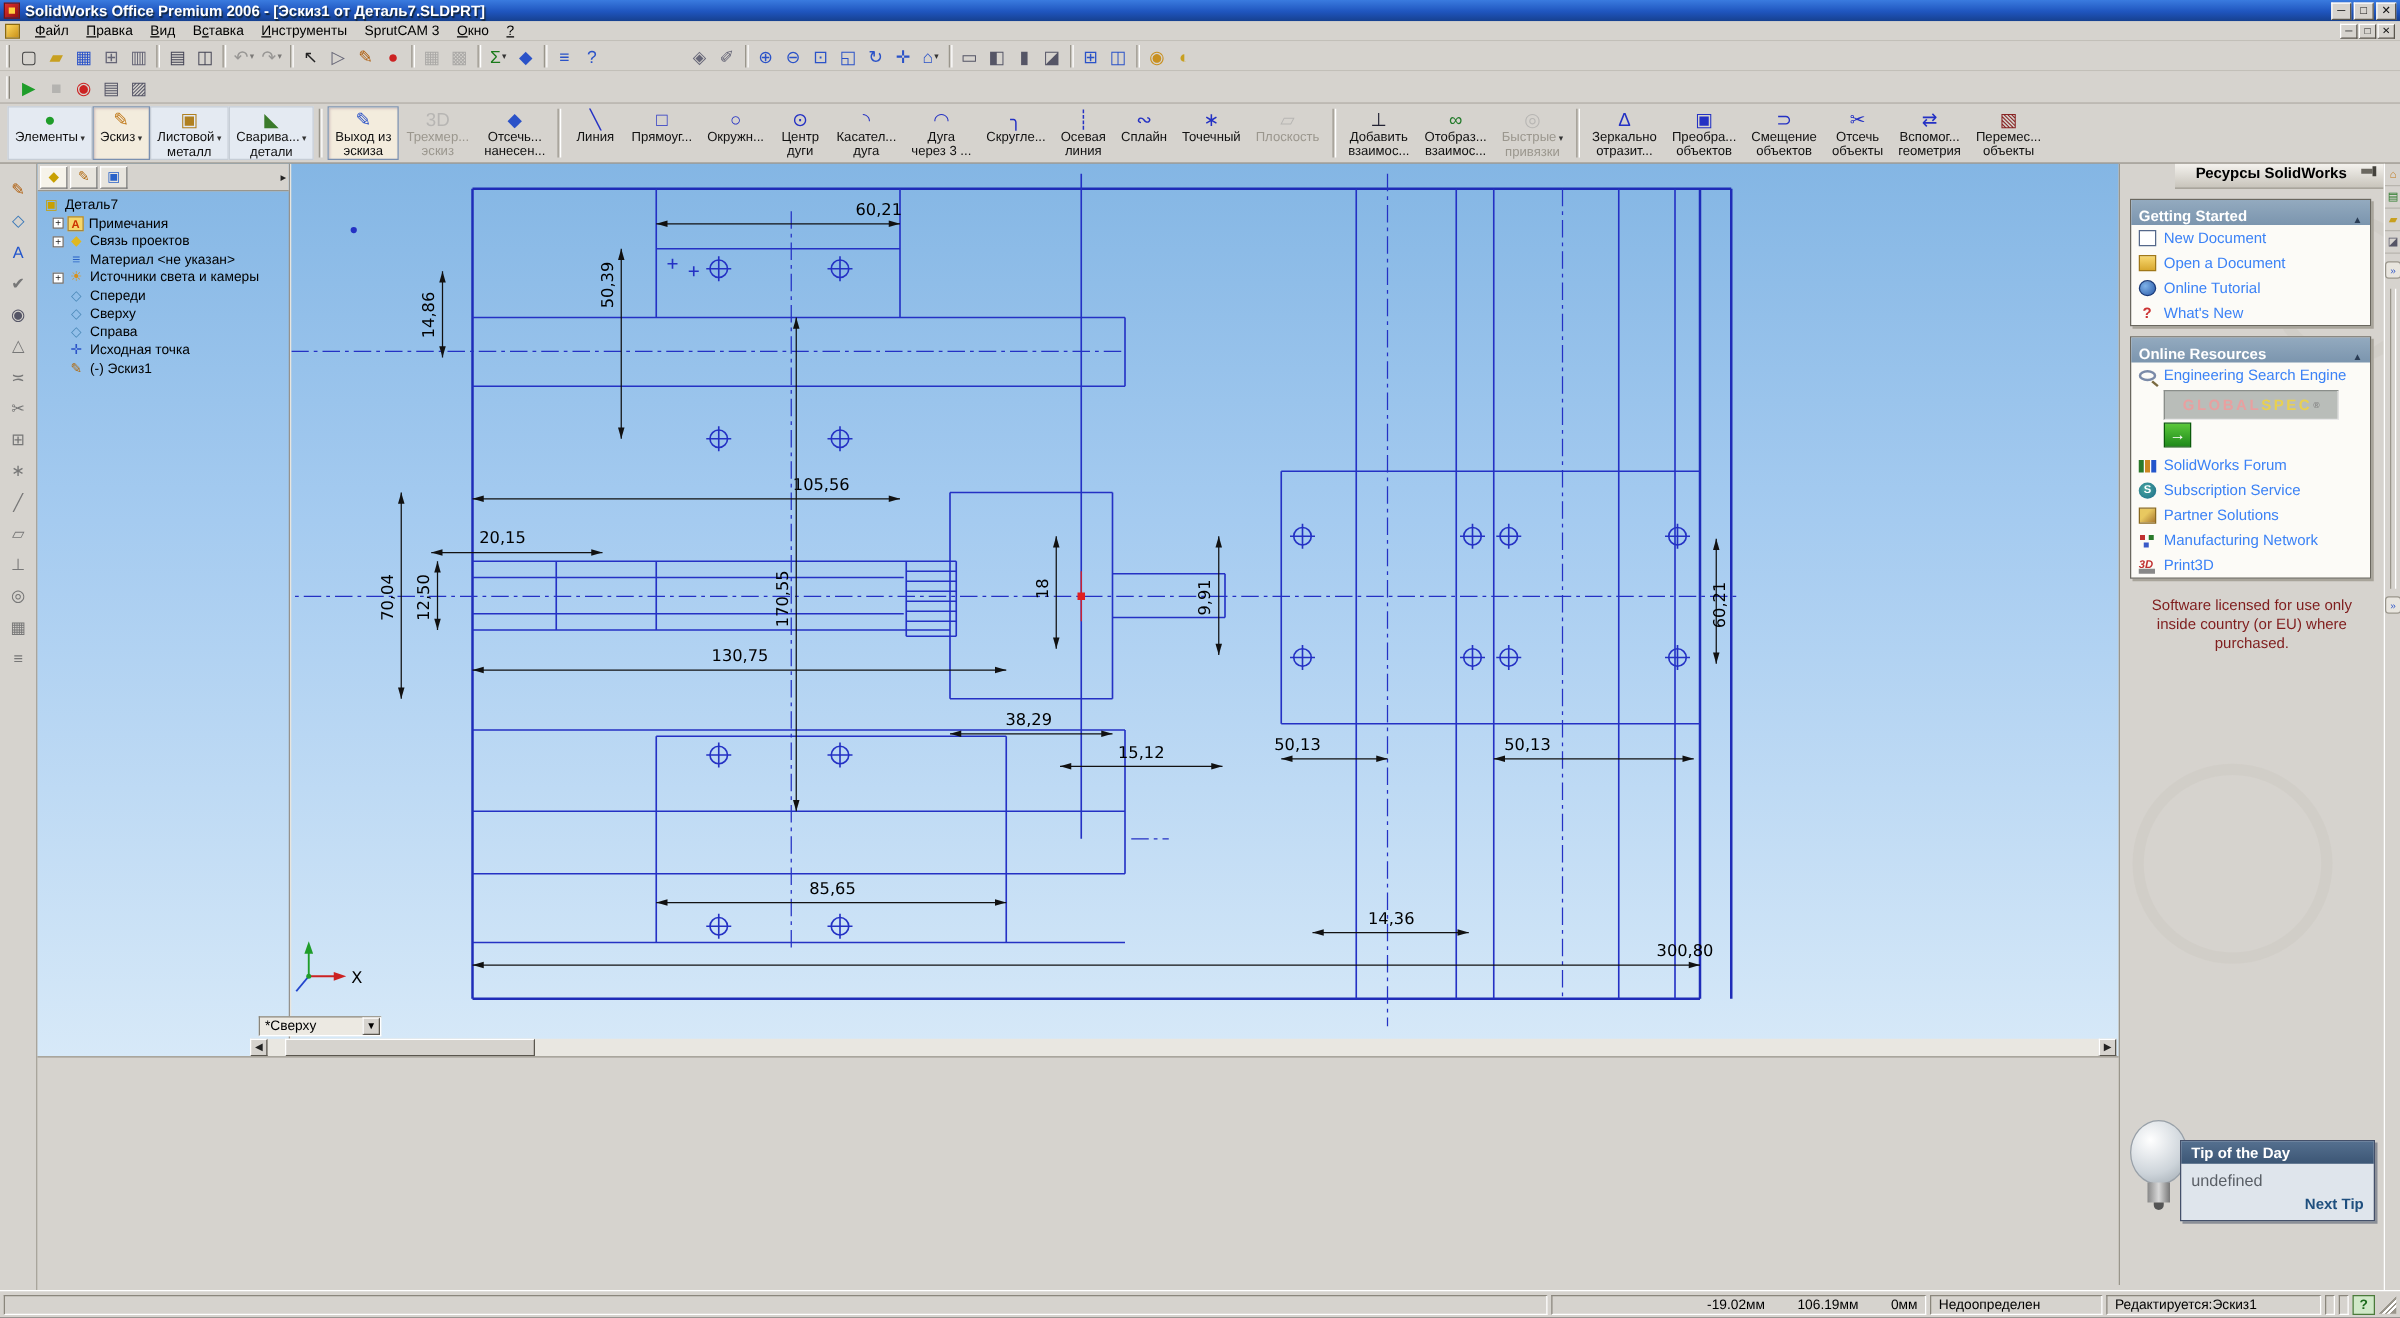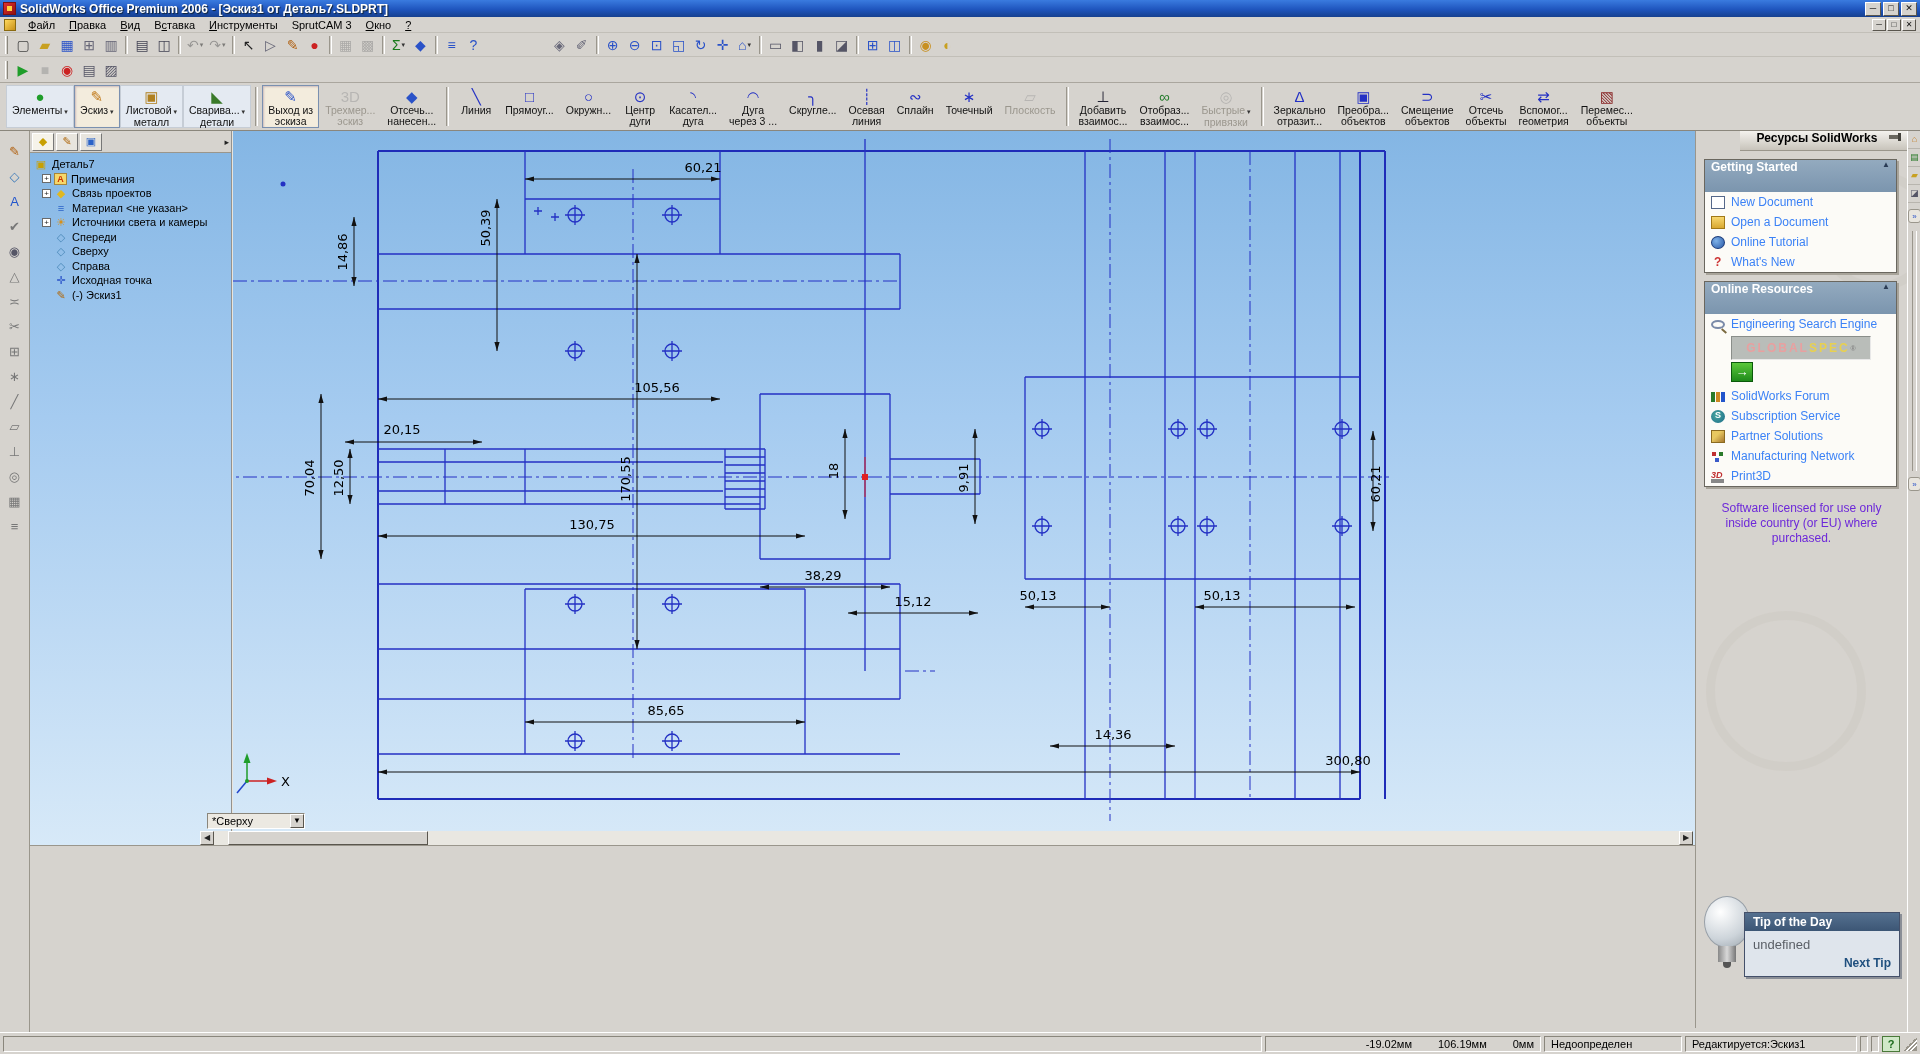--- a/index.html
+++ b/index.html
@@ -91,22 +91,22 @@
   .taskpane{position:absolute;left:1695px;top:0;width:212px;height:897px;background:#d6d3ce;
     border-left:1px solid #9a968c;overflow:hidden;}
   .gear{position:absolute;border:9px solid #cdcac2;border-radius:50%;opacity:.55;}
   .tp-head{height:20px;background:linear-gradient(180deg,#f4f2ee,#c8c4bb);border-bottom:1px solid #9a968c;
     display:flex;align-items:flex-start;font-weight:bold;font-size:12px;padding:0 6px;position:relative;margin-left:44px;}
   .tp-head .ttl{flex:1;text-align:center;}
   .pin{width:13px;height:11px;position:relative;}
   .pin::before{content:"";position:absolute;left:1px;top:4px;width:9px;height:4px;background:#6a675f;}
   .pin::after{content:"";position:absolute;right:0;top:2px;width:3px;height:8px;background:#44423c;}
   .tpcard{margin:8px 10px 0 8px;background:#fcfbf7;border:1px solid #6a675f;box-shadow:2px 2px 0 #a8a49a;position:relative;}
-  .tpcard-h{height:32px;background:linear-gradient(180deg,#93aabf,#7b95ae);color:#fff;font-weight:bold;
-    font-size:12px;display:flex;align-items:flex-start;padding:0 6px;}
+  .tpcard-h{height:20px;background:linear-gradient(180deg,#93aabf,#7b95ae);color:#fff;font-weight:bold;
+    font-size:12px;display:flex;align-items:flex-end;padding:0 6px;}
   .tpcard-h .col{margin-left:auto;font-size:8px;color:#2a3c55;}
   .tpitem{display:flex;align-items:center;gap:6px;padding:3px 6px;color:#3b82f6;font-size:12px;cursor:default;}
   .tp-ico{width:14px;height:13px;flex:0 0 14px;position:relative;display:inline-block;}
   .i-newdoc{background:#fff;border:1px solid #55688a;}
   .i-open{background:linear-gradient(180deg,#f8d870,#d8a830);border:1px solid #a07818;}
   .i-tutorial{background:radial-gradient(circle at 35% 35%,#7fb2e8,#2a5aa8);border-radius:50%;border:1px solid #1a3a78;}
   .i-whatsnew::before{content:"?";color:#c33;font-weight:bold;font-size:12px;position:absolute;left:3px;top:-1px;}
   .i-search{width:9px;height:9px;border:2px solid #7a8aa8;border-radius:50%;margin-top:1px;}
   .i-search::after{content:"";position:absolute;left:8px;top:8px;width:6px;height:2px;background:#7a6a40;transform:rotate(40deg);}
   .i-forum::before{content:"";position:absolute;left:0;top:2px;width:4px;height:10px;background:#2a7a2a;box-shadow:5px 0 0 #cc8822,10px 0 0 #2255cc;}
@@ -116,21 +116,21 @@
   .i-mfg::before{content:"";position:absolute;left:1px;top:2px;width:4px;height:4px;background:#c03030;
      box-shadow:7px 0 0 #2a7a2a,3px 6px 0 #3a5ac8;}
   .i-print3d::before{content:"3D";color:#c03030;font-weight:bold;font-size:9px;font-style:italic;position:absolute;top:0;}
   .i-print3d::after{content:"";position:absolute;left:0;bottom:0;width:13px;height:4px;background:#888;}
   .gsbox{margin:2px 6px 2px 26px;width:140px;height:24px;background:#b9bdb9;border:1px solid;
     border-color:#8a8e8a #e8e8e8 #e8e8e8 #8a8e8a;display:flex;align-items:center;justify-content:center;
     font-weight:bold;font-size:12px;letter-spacing:2px;}
   .gs1{color:#e8a0a0;} .gs2{color:#e8d050;} .gsr{color:#888;font-size:7px;letter-spacing:0;margin-left:1px;}
   .garrow{margin:2px 6px 4px 26px;width:22px;height:20px;background:linear-gradient(180deg,#5ac83a,#1f8a1a);
     border:1px solid #0a5a0a;color:#fff;font-weight:bold;text-align:center;line-height:18px;font-size:13px;}
-  .license{margin:14px 12px;color:#6d28d9;font-size:12px;text-align:center;line-height:15px;}
+  .license{margin:14px 12px;color:#7f1d1d;font-size:12px;text-align:center;line-height:15px;}
   .tipwrap{position:absolute;left:6px;bottom:12px;width:200px;height:120px;}
   .bulb{position:absolute;left:0;top:0;width:50px;height:84px;}
   .bulb .glass{position:absolute;left:2px;top:0;width:46px;height:52px;border-radius:50%;
     background:radial-gradient(circle at 35% 30%,#ffffff,#cdd4da 60%,#9aa4ac);border:1px solid #98a0a8;}
   .bulb .base{position:absolute;left:16px;top:50px;width:18px;height:16px;background:linear-gradient(90deg,#888,#d8d8d8,#777);}
   .bulb .tip{position:absolute;left:21px;top:66px;width:8px;height:6px;background:#555;border-radius:0 0 4px 4px;}
   .tipbox{position:absolute;left:42px;top:16px;width:156px;background:#dfe5ec;border:1px solid #44506a;box-shadow:2px 2px 0 #8a8e96;}
   .tipbox-h{background:linear-gradient(180deg,#55708f,#3c5675);color:#fff;font-weight:bold;font-size:12px;padding:2px 8px;}
   .tipbody{color:#5a5f66;font-size:13px;padding:6px 8px 2px;}
   .tipnext{text-align:right;color:#1f4f7e;font-weight:bold;font-size:12px;padding:2px 8px 6px;cursor:default;}
@@ -138,21 +138,21 @@
   .rightstrip{position:absolute;left:1907px;top:0;width:13px;height:100%;background:#d6d3ce;border-left:1px solid #fff;}
   .rtab{width:13px;height:18px;font-size:9px;text-align:center;line-height:17px;border-bottom:1px solid #b8b5ae;}
   .rchev{width:13px;height:14px;font-size:8px;text-align:center;line-height:13px;color:#2a52c8;border:1px solid #9a968c;
     border-radius:3px;margin-top:6px;background:#e8e5de;}
   .rgroove{margin:8px auto 0;width:5px;height:240px;border-left:1px solid #9a968c;border-right:1px solid #fff;}
   
   .statusbar{position:absolute;left:0;top:1032px;width:100%;height:22px;background:#d6d3ce;border-top:1px solid #fff;
     display:flex;align-items:center;padding:2px 3px;gap:3px;font-size:11px;}
   .sfield{height:16px;border:1px solid;border-color:#8a867c #fff #fff #8a867c;display:flex;align-items:center;padding:0 6px;}
   .sfield.main{flex:1;}
-  .coords{width:276px;display:flex;justify-content:flex-end;gap:26px;}
+  .coords{width:300px;display:flex;justify-content:flex-end;gap:26px;}
   .sfield.state{width:138px;} .sfield.edit{width:172px;}
   .sfield.mini{width:8px;padding:0;}
   .helpbox{width:18px;height:16px;background:#d0e8c8;border:1px solid #4a7a3a;color:#1a6a1a;font-weight:bold;
     text-align:center;line-height:14px;}
   .sgrip{margin-left:auto;width:14px;height:14px;
     background:linear-gradient(135deg,transparent 50%,#9a968c 50%,#9a968c 58%,#fff 58%,#fff 66%,#9a968c 66%,#9a968c 74%,#fff 74%,#fff 82%,#9a968c 82%);}
   
   .sk{stroke:#2431c4;stroke-width:1.3;fill:none;}
   .sk2{stroke:#1f2cb8;stroke-width:2;fill:none;}
   .skc{stroke:#2431c4;stroke-width:1;fill:none;stroke-dasharray:14 4 3 4;}

